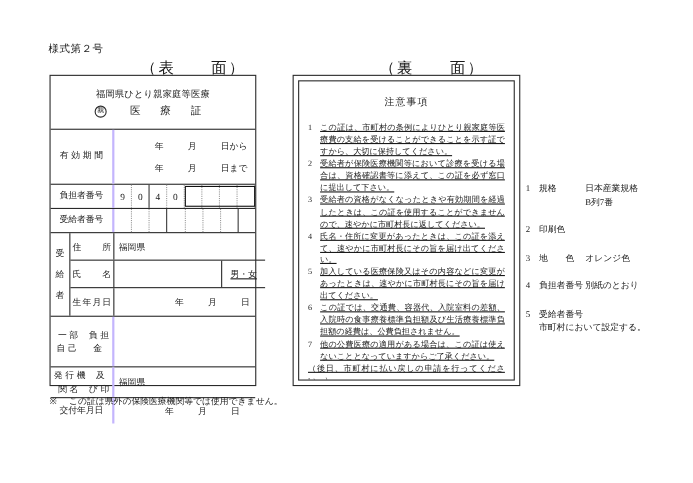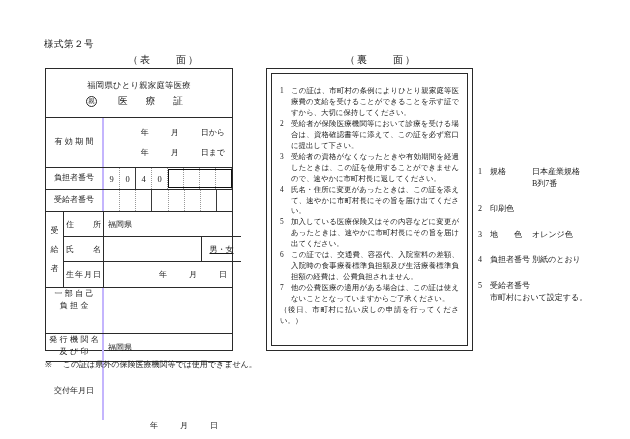--- a/index.html
+++ b/index.html
@@ -20,21 +20,21 @@
     position: absolute;
     left: 44px; top: 38px;
     font-size: 9.5px;
     letter-spacing: 0.5px;
     white-space: nowrap;
   }
 
   
   .side-caption {
     position: absolute;
-    font-size: 10px;
+    font-size: 14px;
     letter-spacing: 2px;
     white-space: nowrap;
   }
   .cap-front { left: 128px; top: 53px; }
   .cap-back  { left: 345px; top: 53px; }
 
   
   .card {
     position: absolute;
     border: 1.6px solid #2a2a2a;
@@ -212,29 +212,29 @@
     align-items: center;
     justify-content: flex-end;
     font-size: 8px;
     padding-right: 14px;
   }
   .dob-val span { margin-left: 22px; }
 
   
   .r-burden { height: 46px; }
   .lbl-two {
-    flex-direction: column;
-    justify-content: flex-start;
+    flex-direction: row;
+    justify-content: center;
     line-height: 1.5;
   }
   .lbl-two div { letter-spacing: 2.4px; text-indent: 2.4px; }
 
   
   .r-issuer { height: 28px; }
-  .r-grant  { height: 23px; flex-direction: column; }
+  .r-grant  { height: 23px; }
   .grant-val {
     flex: 1 1 auto;
     display: flex;
     align-items: center;
     justify-content: flex-end;
     font-size: 8px;
     padding-right: 14px;
   }
   .grant-val span { margin-left: 22px; }
 
@@ -267,20 +267,21 @@
     line-height: 1.48;
     margin-bottom: 0;
   }
   .note-num {
     flex: 0 0 11px;
     text-align: left;
   }
   .note-text {
     flex: 1 1 auto;
     text-align: justify;
+    text-decoration: underline;
   }
   .note-item.noindent .note-num { flex: 0 0 0px; }
 
   
   .specs {
     position: absolute;
     left: 478px; top: 166px;
     width: 150px;
     font-size: 8px;
   }
@@ -425,20 +426,21 @@
 
 </div>
 
 <div class="footnote">
   <span class="mark">※</span>
   <span>この証は県外の保険医療機関等では使用できません。</span>
 </div>
 
 <div class="card card-back">
   <div class="back-inner">
+    <div class="back-title">注意事項</div>
 
     <div class="note-item">
       <span class="note-num">1</span>
       <span class="note-text">この証は、市町村の条例によりひとり親家庭等医療費の支給を受けることができることを示す証ですから、大切に保持してください。</span>
     </div>
     <div class="note-item">
       <span class="note-num">2</span>
       <span class="note-text">受給者が保険医療機関等において診療を受ける場合は、資格確認書等に添えて、この証を必ず窓口に提出して下さい。</span>
     </div>
     <div class="note-item">

